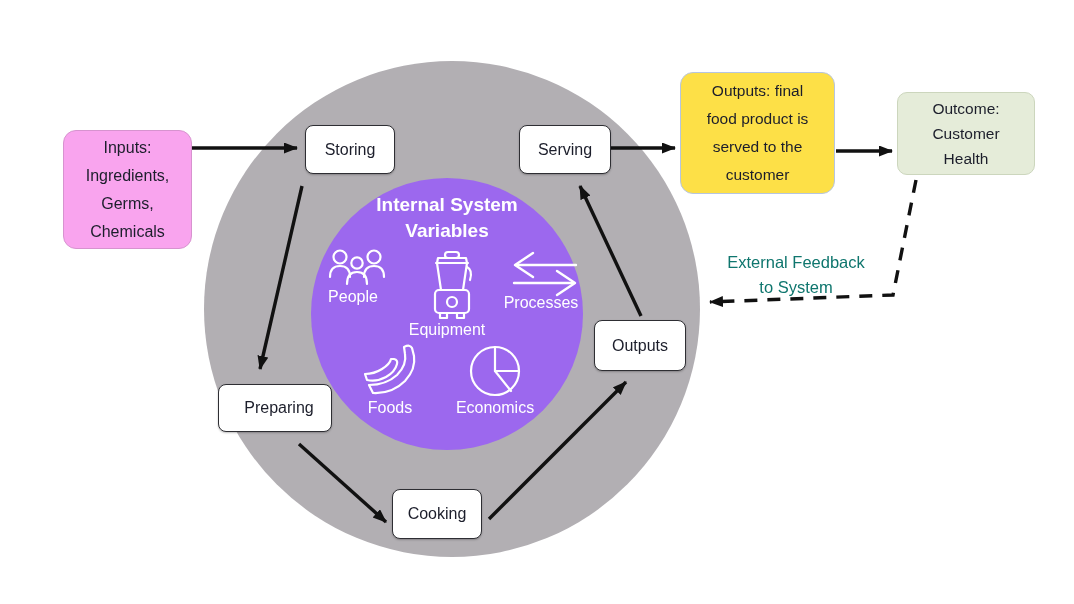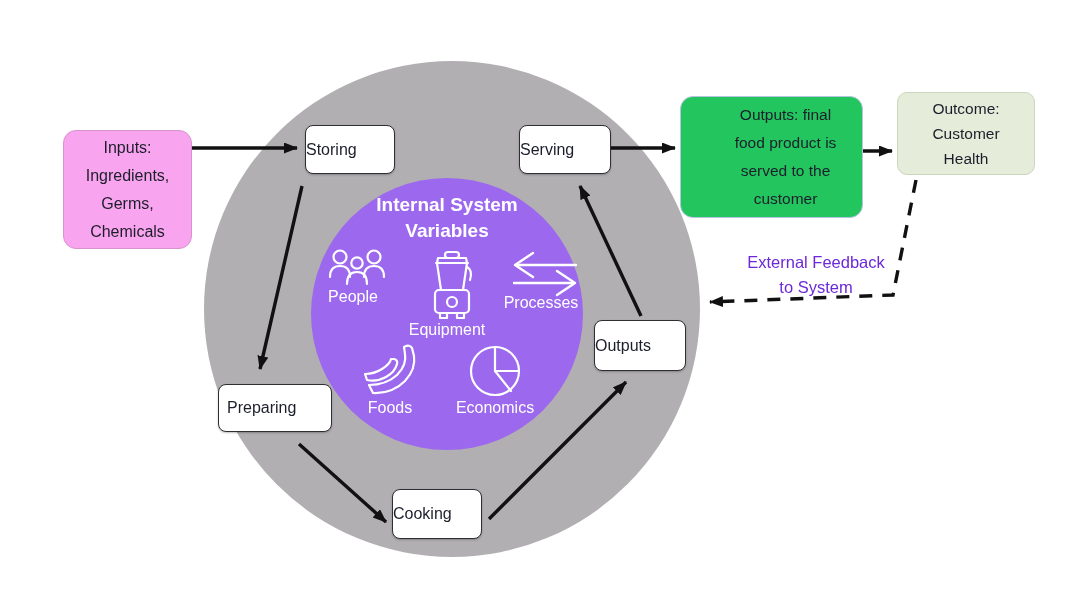--- a/index.html
+++ b/index.html
@@ -2,44 +2,44 @@
 <html><head>
 <meta charset="utf-8">
 <style>
   html,body{margin:0;padding:0;background:#fff;}
   #canvas{
     position:relative;width:1074px;height:604px;background:#ffffff;
     font-family:"Liberation Sans",sans-serif;overflow:hidden;
   }
   #diagram-svg{position:absolute;left:0;top:0;width:1074px;height:604px;}
   .step-box{
-    position:absolute;display:flex;align-items:center;
+    position:absolute;display:flex;align-items:center;justify-content:center;
     background:#ffffff;border:1.6px solid #2e2e33;border-radius:8px;
     color:#1c1e2b;font-size:16px;box-shadow:0 1px 2px rgba(0,0,0,.25);
   }
   .soft-box{
     position:absolute;display:flex;flex-direction:column;align-items:center;justify-content:center;
     border-radius:13px;color:#1c1e2b;text-align:center;
   }
   .soft-box span{display:block;}
   #inputs-box{left:63px;top:130px;width:127px;height:117px;background:#f9a4ee;border:1.5px solid #d793cf;font-size:16px;line-height:28px;}
-  #outputs-box{left:680px;top:96px;width:153px;height:120px;background:#22c55e;border:1.5px solid #b6c5e0;font-size:15.5px;line-height:28px;padding-left:28px;}
+  #outputs-box{left:680px;top:72px;width:153px;height:120px;background:#fde047;border:1.5px solid #b6c5e0;font-size:15.5px;line-height:28px;}
   #outcome-box{left:897px;top:92px;width:136px;height:81px;background:#e5ecd9;border:1.5px solid #ccd6bd;border-radius:10px;font-size:15.5px;line-height:25px;}
   .inner-label{
     position:absolute;transform:translateX(-50%);white-space:nowrap;
     color:#ffffff;font-weight:normal;font-size:16px;
   }
   #inner-title{
     position:absolute;left:447px;top:192px;transform:translateX(-50%);
     color:#ffffff;font-weight:bold;font-size:19px;line-height:26px;
     text-align:center;white-space:nowrap;
   }
   #feedback-label{
     position:absolute;left:796px;top:250px;transform:translateX(-50%);
-    color:#6d28d9;font-size:16.5px;line-height:25px;text-align:center;white-space:nowrap;margin-left:20px;
+    color:#0f766e;font-size:16.5px;line-height:25px;text-align:center;white-space:nowrap;
   }
 </style>
 </head>
 <body>
 
 <div id="canvas">
 
   <svg id="diagram-svg" viewBox="0 0 1074 604">
     <defs>
       <marker id="ah" markerUnits="userSpaceOnUse" markerWidth="15" markerHeight="12" refX="13" refY="5.5" orient="auto">

